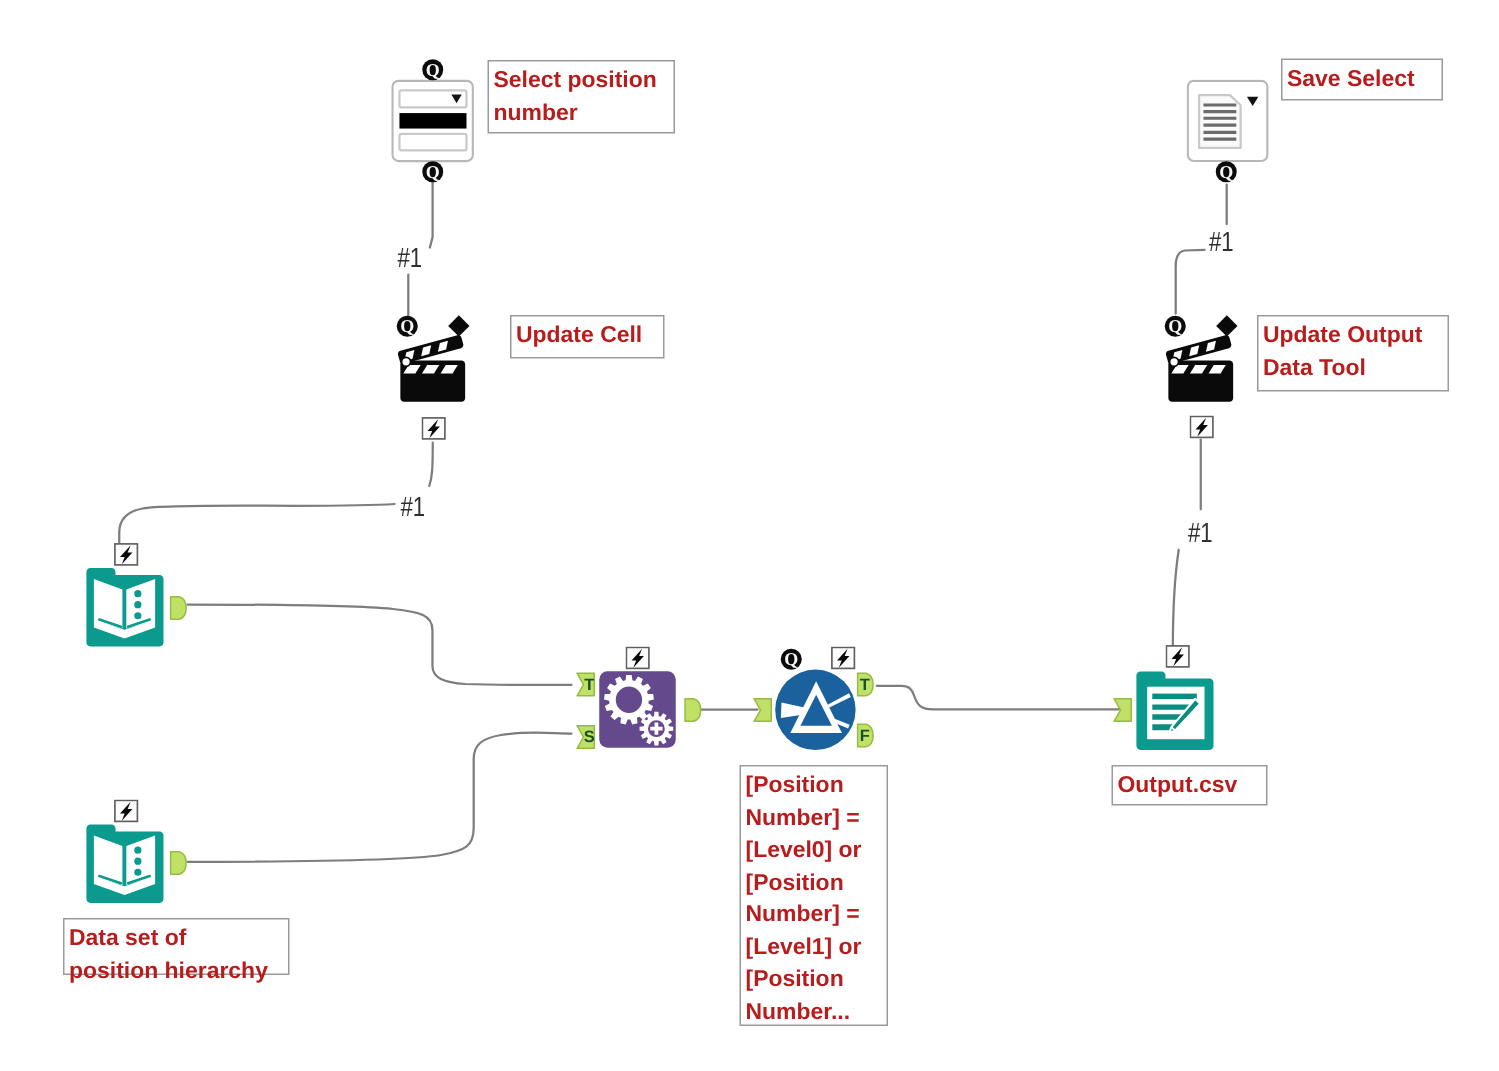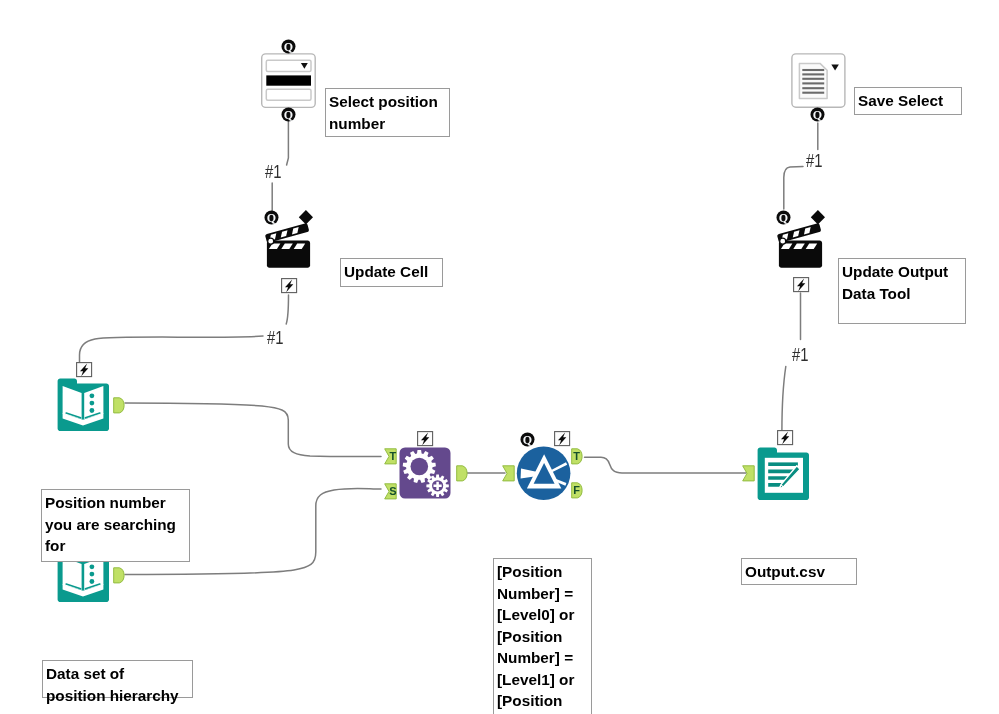--- a/index.html
+++ b/index.html
@@ -1,22 +1,22 @@
 <!DOCTYPE html>
 <html><head>
 <meta charset="utf-8">
 <title>Workflow Canvas</title>
 <style>
   html,body{margin:0;padding:0;background:#ffffff;}
   body{width:999px;height:714px;overflow:hidden;
        font-family:"Liberation Sans",sans-serif;}
   #canvas{position:relative;width:999px;height:714px;background:#ffffff;overflow:hidden;}
-  .lbl{position:absolute;background:#fff;border:1px solid #9a9a9a;color:#000000;
+  .lbl{position:absolute;background:#fff;border:1px solid #9a9a9a;color:#b91c1c;
        font-family:"Liberation Sans",sans-serif;font-size:15.3px;font-weight:600;line-height:21.5px;
-       padding:2px 3px 17px 3px;box-sizing:border-box;white-space:pre;margin-top:48px;}
+       padding:2px 3px 17px 3px;box-sizing:border-box;white-space:pre;}
   .wires{position:absolute;left:0;top:0;width:999px;height:714px;}
   .cc{position:absolute;color:#2f2f2f;font-size:18.5px;font-family:"Liberation Sans",sans-serif;
       white-space:pre;transform:scaleX(0.8);transform-origin:left top;}
   .ic{position:absolute;}
 </style>
 </head>
 <body>
 
 <div id="canvas">
 <svg class="wires" width="999" height="714" viewBox="0 0 999 714">
@@ -213,34 +213,31 @@
 <svg class="ic" style="left:776.6px;top:429.6px" width="17" height="16" viewBox="0 0 17 16">
 <rect x="0.6" y="0.6" width="15.0" height="14.0" fill="#fcfcfc" stroke="#5e5e5e" stroke-width="1.1"></rect>
 <path d="M11.1 1.5 L4.0 9.3 L7.1 9.3 L5.2 14.2 L12.3 6.3 L9.1 6.3 Z" fill="#0a0a0a"></path>
 </svg>
     <svg class="ic" style="left:742.2px;top:465.2px" width="13" height="17" viewBox="0 0 13 17">
 <path d="M0.7 0.8 H12.2 V15.9 H0.7 L5.0 8.4 Z" fill="#c0e066" stroke="#93bc42" stroke-width="1.0" stroke-linejoin="round"></path>
 </svg>
     <div class="lbl" style="left:325px;top:40px;width:125px;height:49px">Select position
 number</div>
 <div class="lbl" style="left:340px;top:210px;width:103px;height:29px">Update Cell</div>
-<div class="lbl" style="left:41px;top:441px;width:149px;height:73px">Position number
-you are searching
-for</div>
 <div class="lbl" style="left:42px;top:612px;width:151px;height:38px">Data set of
 position hierarchy</div>
 <div class="lbl" style="left:493px;top:510px;width:99px;height:174px">[Position
 Number] =
 [Level0] or
 [Position
 Number] =
 [Level1] or
 [Position
 Number...</div>
 <div class="lbl" style="left:854px;top:39px;width:108px;height:28px">Save Select</div>
-<div class="lbl" style="left:838px;top:210px;width:128px;height:66px">Update Output
+<div class="lbl" style="left:838px;top:210px;width:128px;height:51px">Update Output
 Data Tool</div>
-<div class="lbl" style="left:741px;top:510px;width:116px;height:27px">Output.csv</div>
+<div class="lbl" style="left:741px;top:510px;width:104px;height:27px">Output.csv</div>
 <span class="cc" style="left:264.5px;top:161px">#1</span>
 <span class="cc" style="left:266.5px;top:327px">#1</span>
 <span class="cc" style="left:806px;top:149.7px">#1</span>
 <span class="cc" style="left:792.4px;top:344px">#1</span>
 </div>
 
 </body></html>

